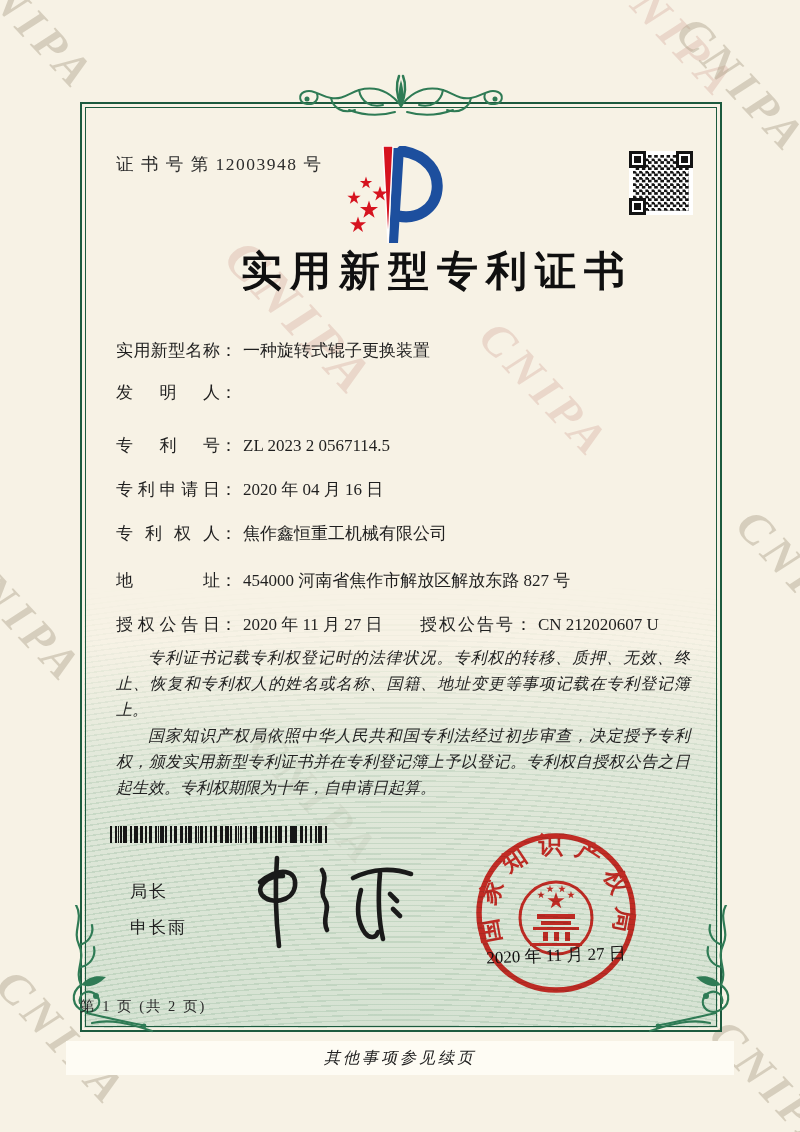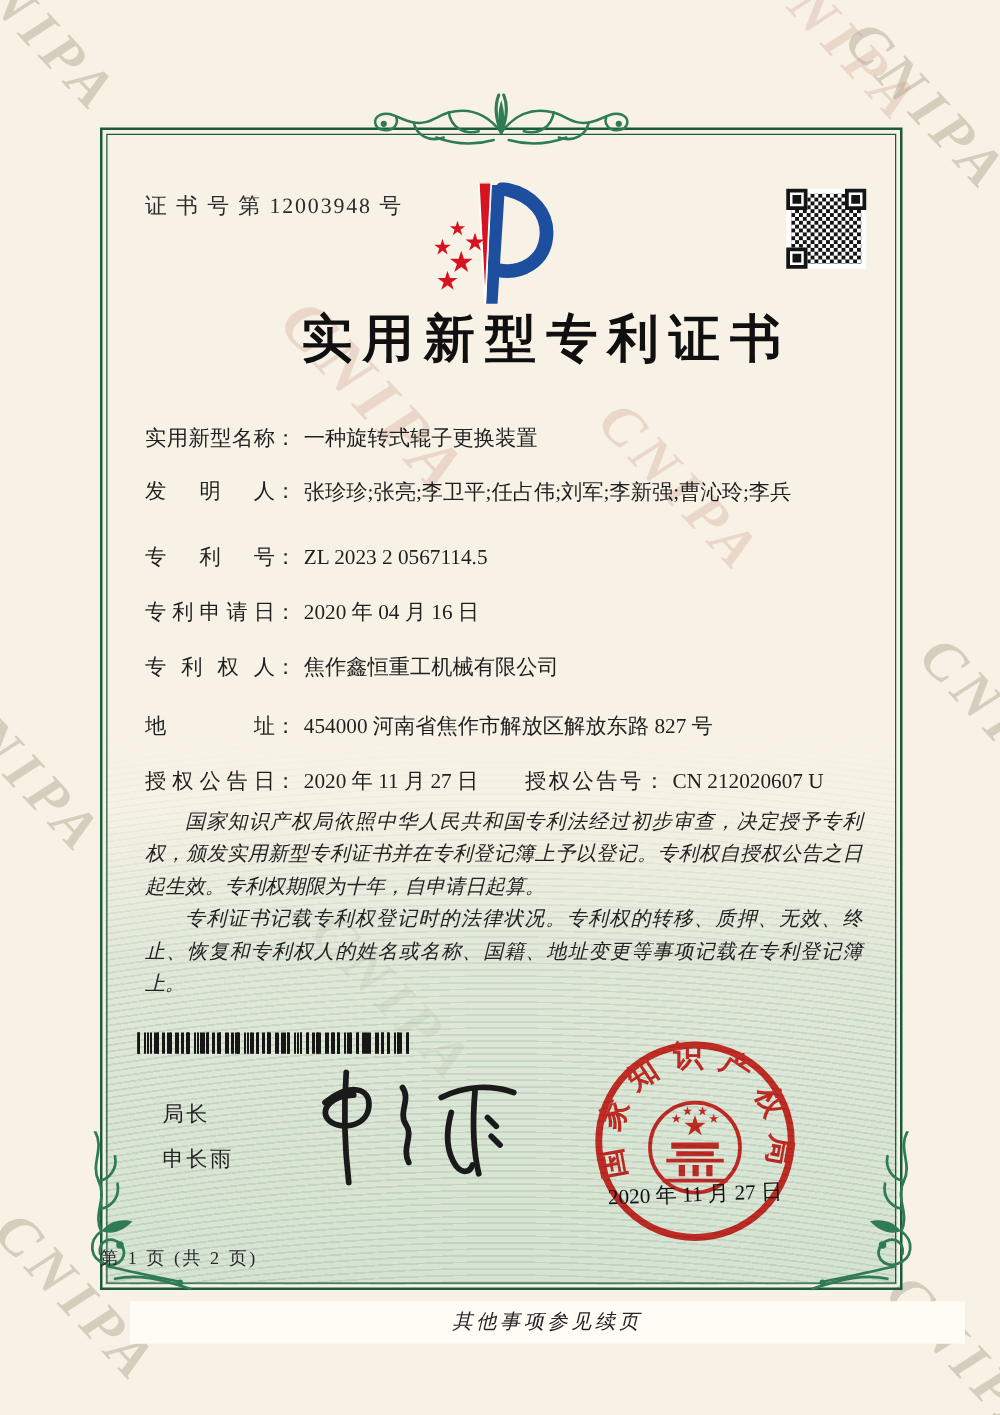--- a/index.html
+++ b/index.html
@@ -65,21 +65,21 @@
        font-size:17px;color:#222;letter-spacing:2px;}
   .sig{position:absolute;left:222px;top:846px;z-index:3;}
   .seal{position:absolute;left:473px;top:830px;width:166px;height:166px;z-index:3;
        mix-blend-mode:multiply;opacity:0.95;}
   .seal-date{position:absolute;left:480px;top:944px;width:152px;text-align:center;
        font-size:17px;color:#101010;z-index:4;transform:rotate(-2deg);white-space:nowrap;}
   .page-num{position:absolute;left:80px;top:997px;width:642px;text-align:left;
        font-size:14.5px;color:#2a2a2a;z-index:2;letter-spacing:2px;}
   .band{position:absolute;left:66px;top:1041px;width:668px;height:34px;
        background:#fefcf4;z-index:2;text-align:center;line-height:34px;
-       font-size:16px;font-style:italic;letter-spacing:3px;color:#222;margin-left:38px;}
+       font-size:16px;font-style:italic;letter-spacing:3px;color:#222;}
 </style>
 </head>
 <body>
 
 <span class="wm wm-grey" style="left:30px;top:22px">CNIPA</span>
 <span class="wm wm-pink" style="left:672px;top:30px">CNIPA</span>
 <span class="wm wm-grey" style="left:742px;top:85px">CNIPA</span>
 <span class="wm wm-pink wm-big" style="left:300px;top:318px">CNIPA</span>
 <span class="wm wm-pink" style="left:545px;top:390px">CNIPA</span>
 <span class="wm wm-grey" style="left:18px;top:615px">CNIPA</span>
@@ -177,42 +177,41 @@
     </div>
 </div>
 
 <div class="doc-title">实用新型专利证书</div>
 
 <div class="frow" style="top:339px">
   <span class="flabel">实用新型名称</span><span class="fcolon">：</span><span class="fval">一种旋转式辊子更换装置</span>
 </div>
 <div class="frow" style="top:381px">
   <span class="flabel">发明人</span><span class="fcolon">：</span><span class="vcol fval">
-    <div>张珍珍;张亮;李卫平;任占伟;刘军;李新强;曹沁玲;李兵</div>
   </span>
 </div>
 <div class="frow" style="top:434px">
   <span class="flabel">专利号</span><span class="fcolon">：</span><span class="fval">ZL 2023 2 0567114.5</span>
 </div>
 <div class="frow" style="top:478px">
   <span class="flabel">专利申请日</span><span class="fcolon">：</span><span class="fval">2020 年 04 月 16 日</span>
 </div>
 <div class="frow" style="top:522px">
   <span class="flabel">专利权人</span><span class="fcolon">：</span><span class="fval">焦作鑫恒重工机械有限公司</span>
 </div>
 <div class="frow" style="top:569px">
   <span class="flabel">地址</span><span class="fcolon">：</span><span class="fval">454000  河南省焦作市解放区解放东路 827 号</span>
 </div>
 <div class="frow" style="top:613px">
   <span class="flabel">授权公告日</span><span class="fcolon">：</span><span class="fval-fixed">2020 年 11 月 27 日</span><span class="flabel2">授权公告号</span><span class="fcolon">：</span><span class="fval">CN 212020607 U</span>
 </div>
 
 <div class="legal">
+  <p>专利证书记载专利权登记时的法律状况。专利权的转移、质押、无效、终止、恢复和专利权人的姓名或名称、国籍、地址变更等事项记载在专利登记簿上。</p>
   <p>国家知识产权局依照中华人民共和国专利法经过初步审查，决定授予专利权，颁发实用新型专利证书并在专利登记簿上予以登记。专利权自授权公告之日起生效。专利权期限为十年，自申请日起算。</p>
-  <p>专利证书记载专利权登记时的法律状况。专利权的转移、质押、无效、终止、恢复和专利权人的姓名或名称、国籍、地址变更等事项记载在专利登记簿上。</p>
 </div>
 
 <div class="barcode"></div>
 
 <div class="signer" style="top:880px">局长</div>
 <div class="signer" style="top:916px">申长雨</div>
 
 <svg class="sig" width="205" height="112" viewBox="0 0 205 112">
   <g stroke="#1a1a1a" stroke-width="4.6" fill="none" stroke-linecap="round" stroke-linejoin="round">
     <path d="M38 36 C58 20 75 24 73 40 C71 56 48 59 40 49 C34 41 44 30 61 30"></path>

